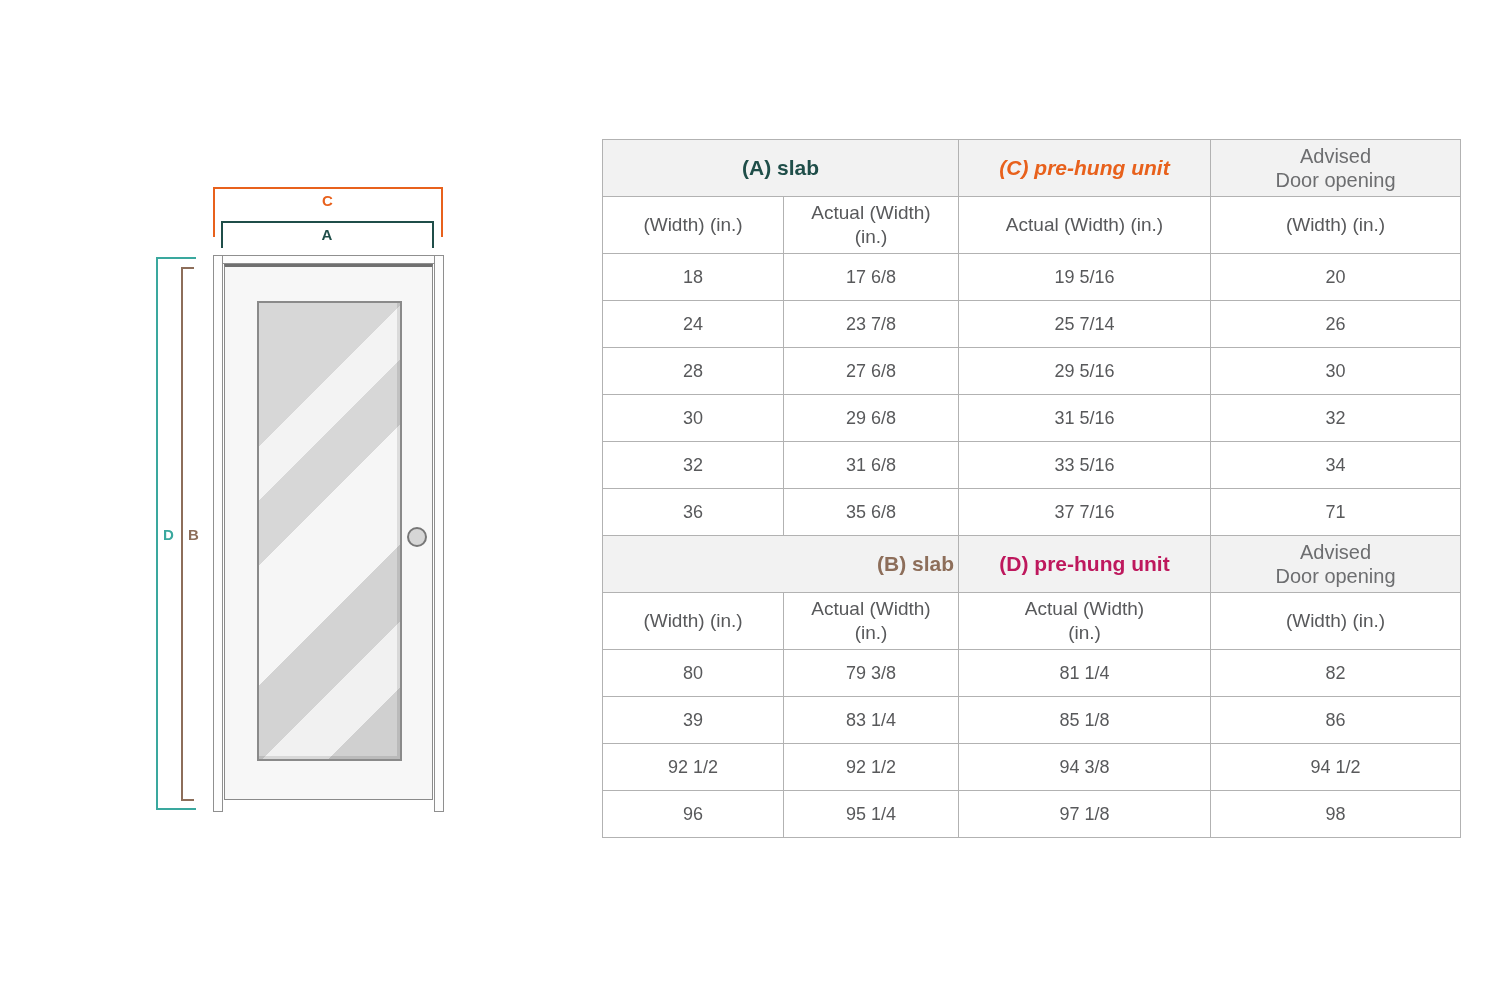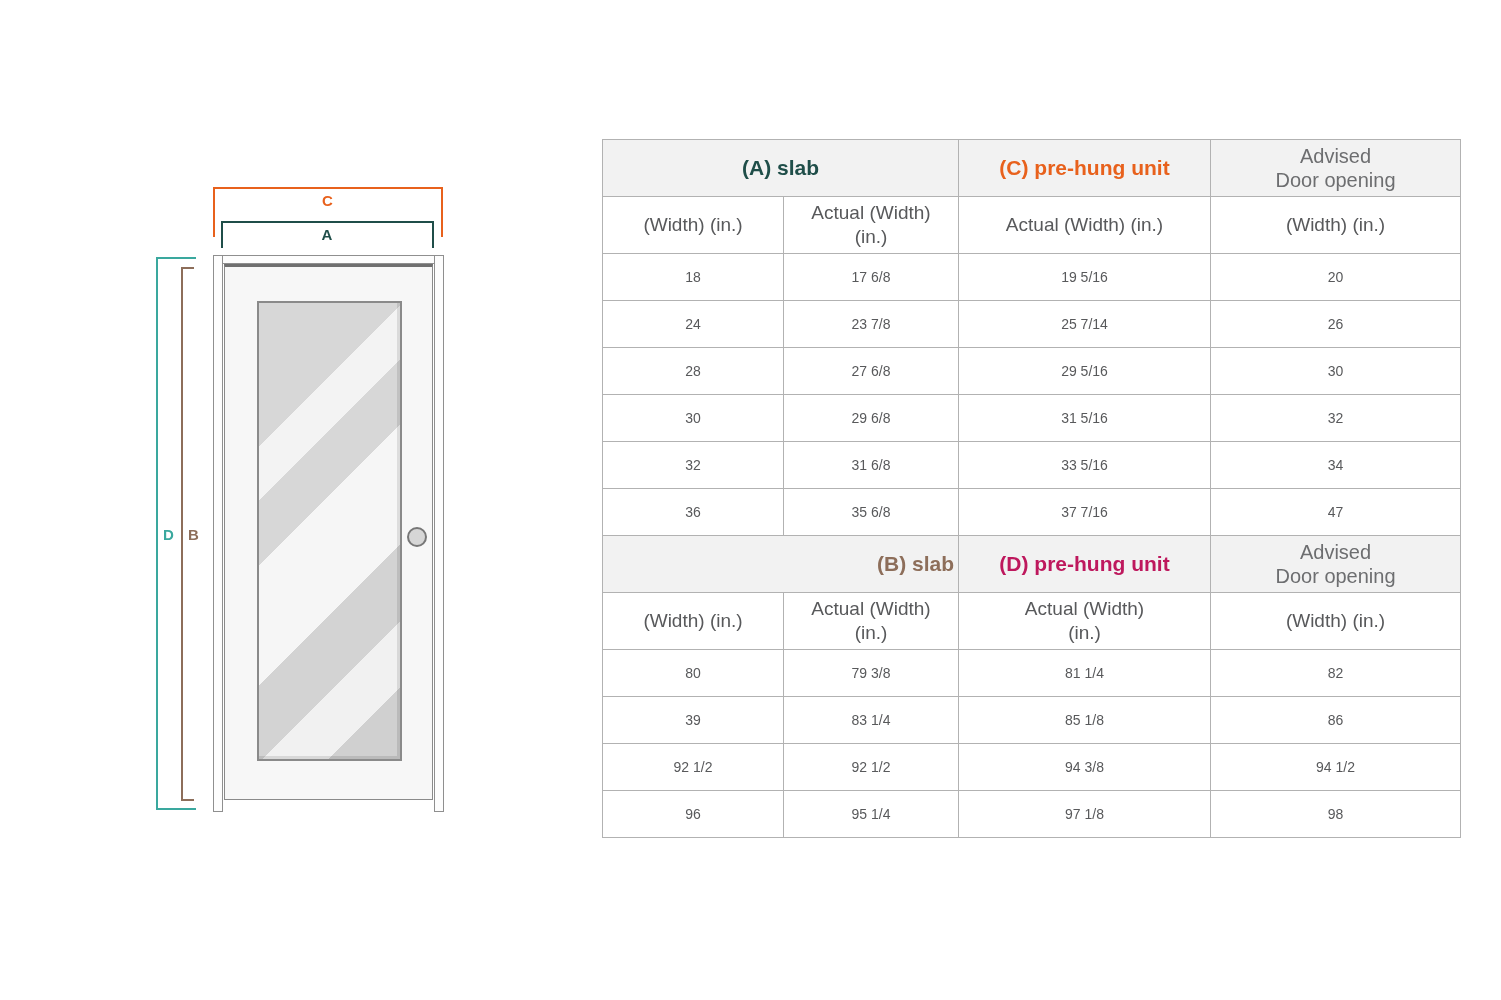--- a/index.html
+++ b/index.html
@@ -49,21 +49,21 @@
   
   .size-table-wrap{position:absolute;left:602px;top:139px;}
   table.size-table{border-collapse:collapse;table-layout:fixed;width:858px;border-radius:31px;}
   table.size-table th,table.size-table td{
     border:1px solid #b2b2b2;text-align:center;vertical-align:middle;
     white-space:pre-line;font-weight:normal;padding:0 4px;box-sizing:border-box;
   }
   tr.group-row th{height:57px;background:var(--headbg);font-size:21px;font-weight:600;line-height:1.2;}
   tr.group-row th.advised{font-weight:400;color:var(--graytext2);font-size:20px;margin-left:40px;}
   tr.colhead-row th{height:57px;background:#ffffff;color:var(--graytext);font-size:19px;line-height:1.25;}
-  tr.data-row td{height:47px;color:var(--graytext);font-size:14px;}
+  tr.data-row td{height:47px;color:var(--graytext);font-size:18px;}
 </style>
 </head>
 <body>
 
 <div class="canvas" style="--orange: #e8611c; --darkgreen: #1f4e49; --teal: #3aa89e; --brown: #8d6e5a; --headbg: #f2f2f2; --graytext: #58595b; --graytext2: #6d6e70;">
 
   <div>
     <div class="bracket-h" id="bracket-c">
       <span class="dim-label">C</span>
     </div>
@@ -91,21 +91,21 @@
     <table class="size-table">
       <colgroup>
         <col style="width:181px">
           <col style="width:175px">
           <col style="width:252px">
           <col style="width:250px">
       </colgroup>
       <tbody id="size-table-body">
           <tr class="group-row">
             <th colspan="2" style="color: rgb(31, 78, 73);">(A) slab</th>
-            <th style="color: rgb(232, 97, 28);">(C) pre-hung unit</th>
+            <th style="color: rgb(232, 97, 28); font-style: italic;">(C) pre-hung unit</th>
             <th class="advised" style="color: rgb(109, 110, 112);">Advised
 Door opening</th>
           </tr>
           <tr class="colhead-row">
             <th>(Width) (in.)</th>
             <th>Actual (Width)
 (in.)</th>
             <th>Actual (Width) (in.)</th>
             <th>(Width) (in.)</th>
           </tr>
@@ -136,21 +136,21 @@
           <tr class="data-row">
             <td>32</td>
             <td>31 6/8</td>
             <td>33 5/16</td>
             <td>34</td>
           </tr>
           <tr class="data-row">
             <td>36</td>
             <td>35 6/8</td>
             <td>37 7/16</td>
-            <td>47</td>
+            <td>71</td>
           </tr>
           <tr class="group-row">
             <th colspan="2" style="color: rgb(141, 110, 90); text-align: right;">(B) slab</th>
             <th style="color: #be185d;">(D) pre-hung unit</th>
             <th class="advised" style="color: rgb(109, 110, 112);">Advised
 Door opening</th>
           </tr>
           <tr class="colhead-row">
             <th>(Width) (in.)</th>
             <th>Actual (Width)

